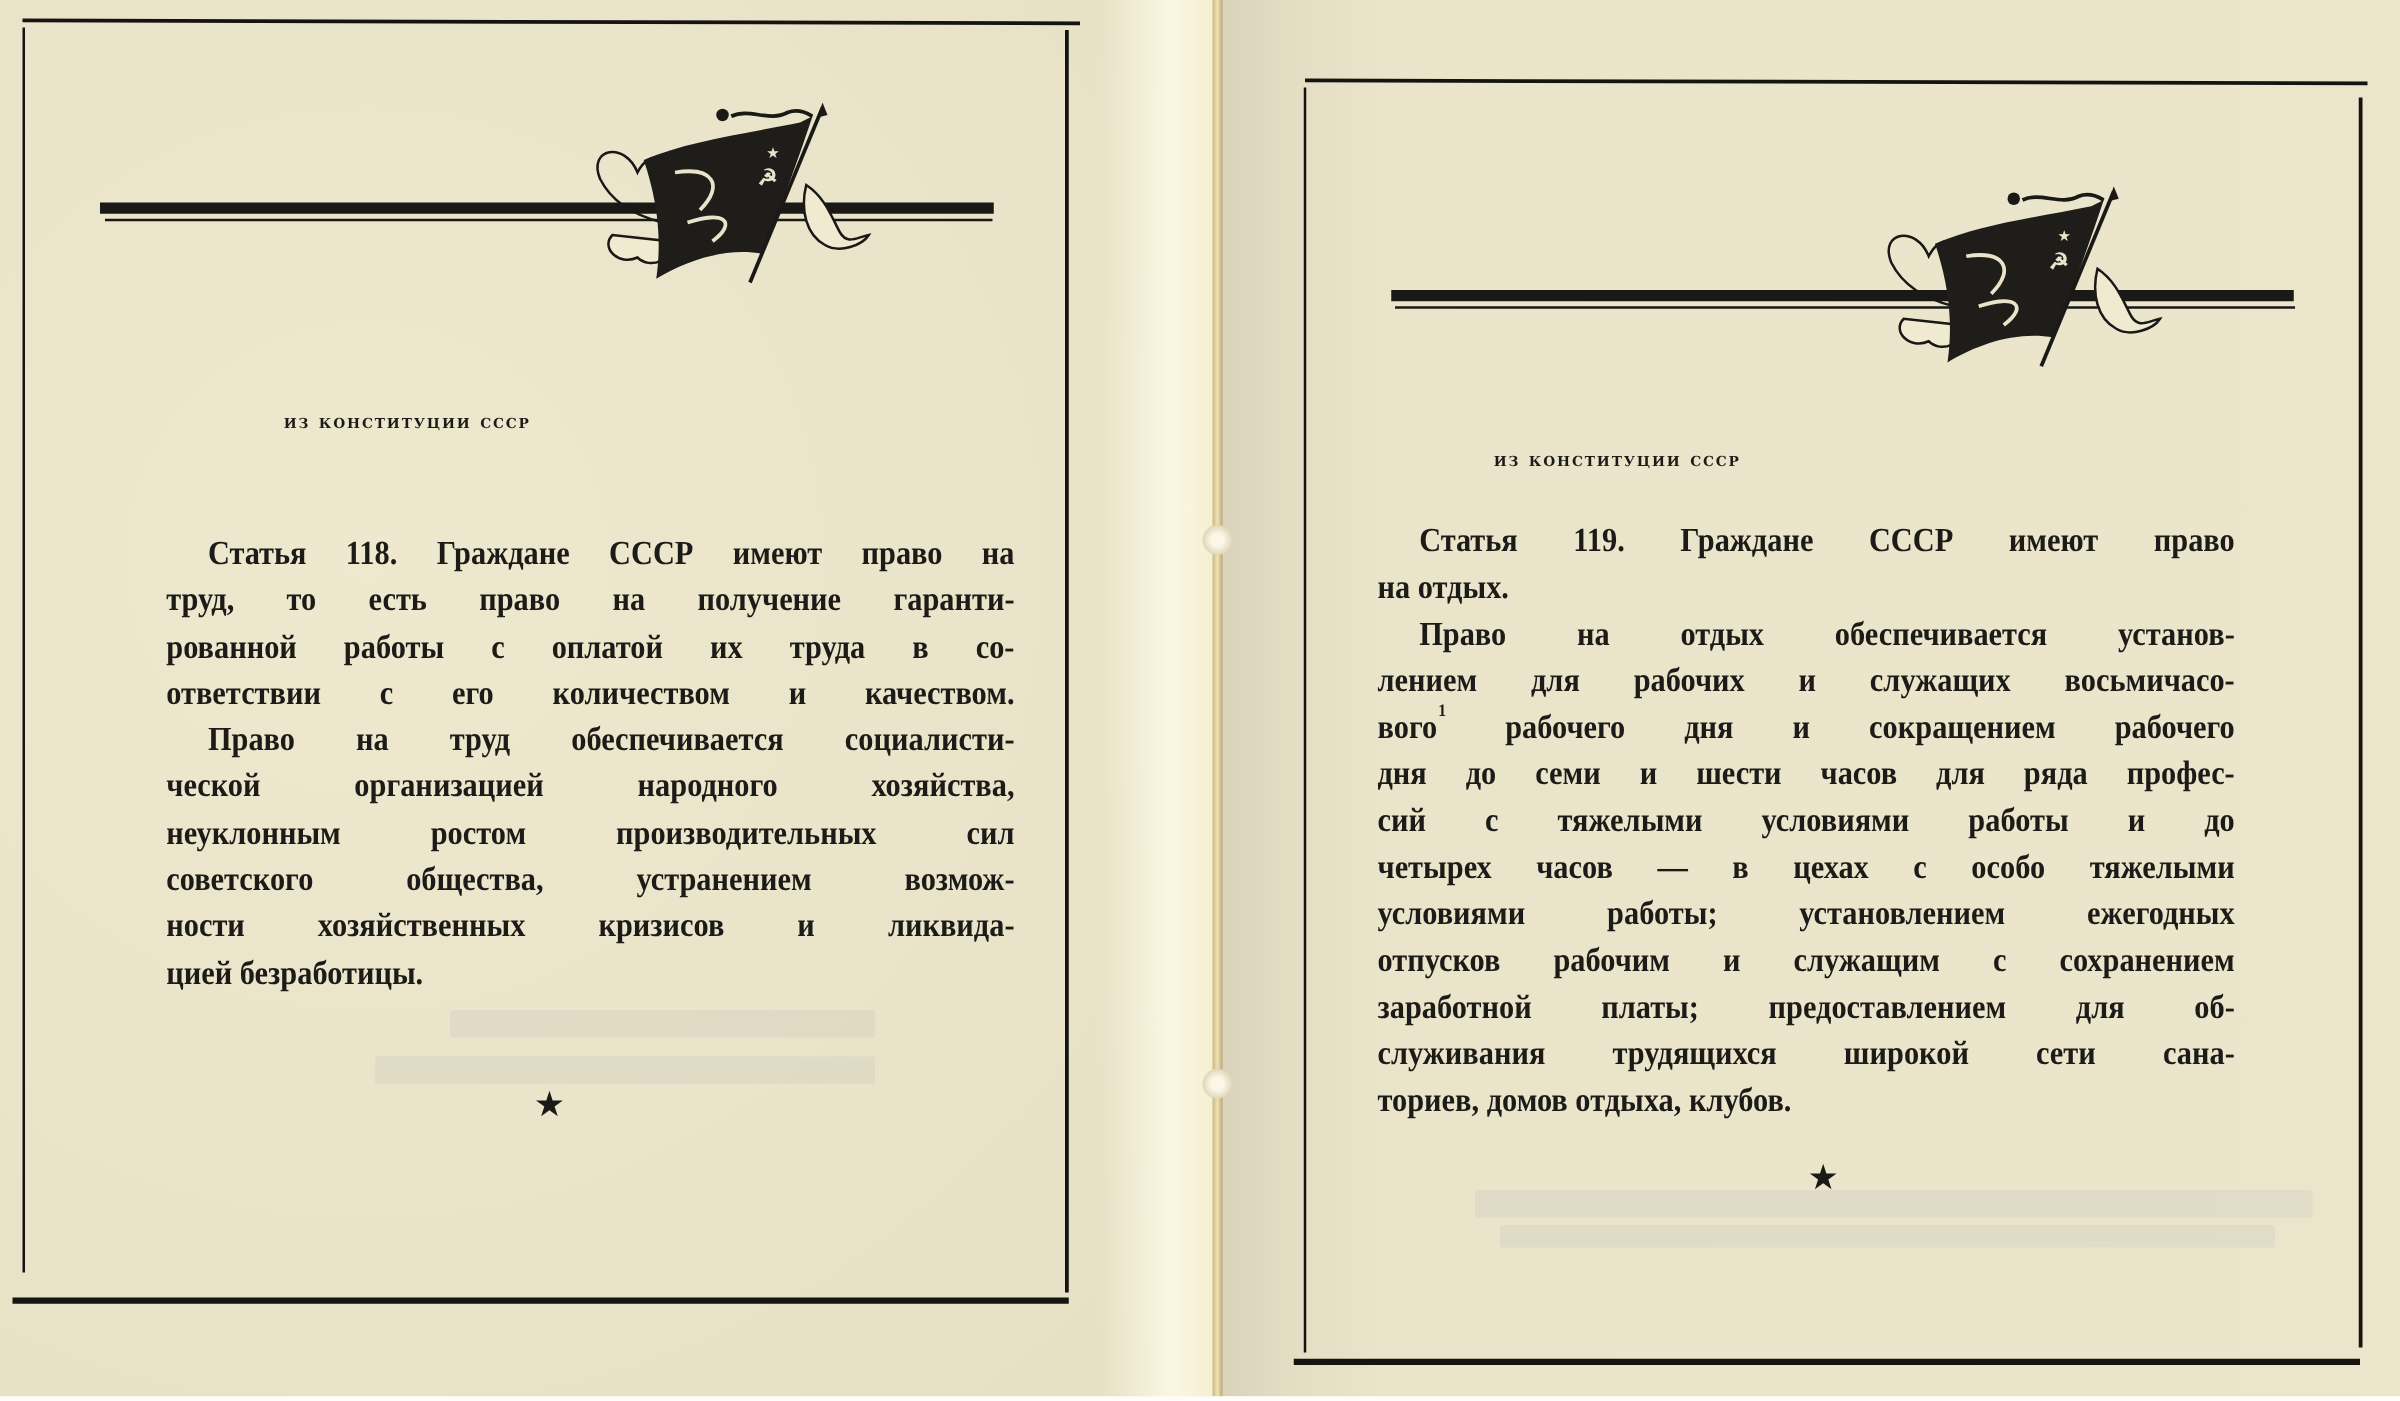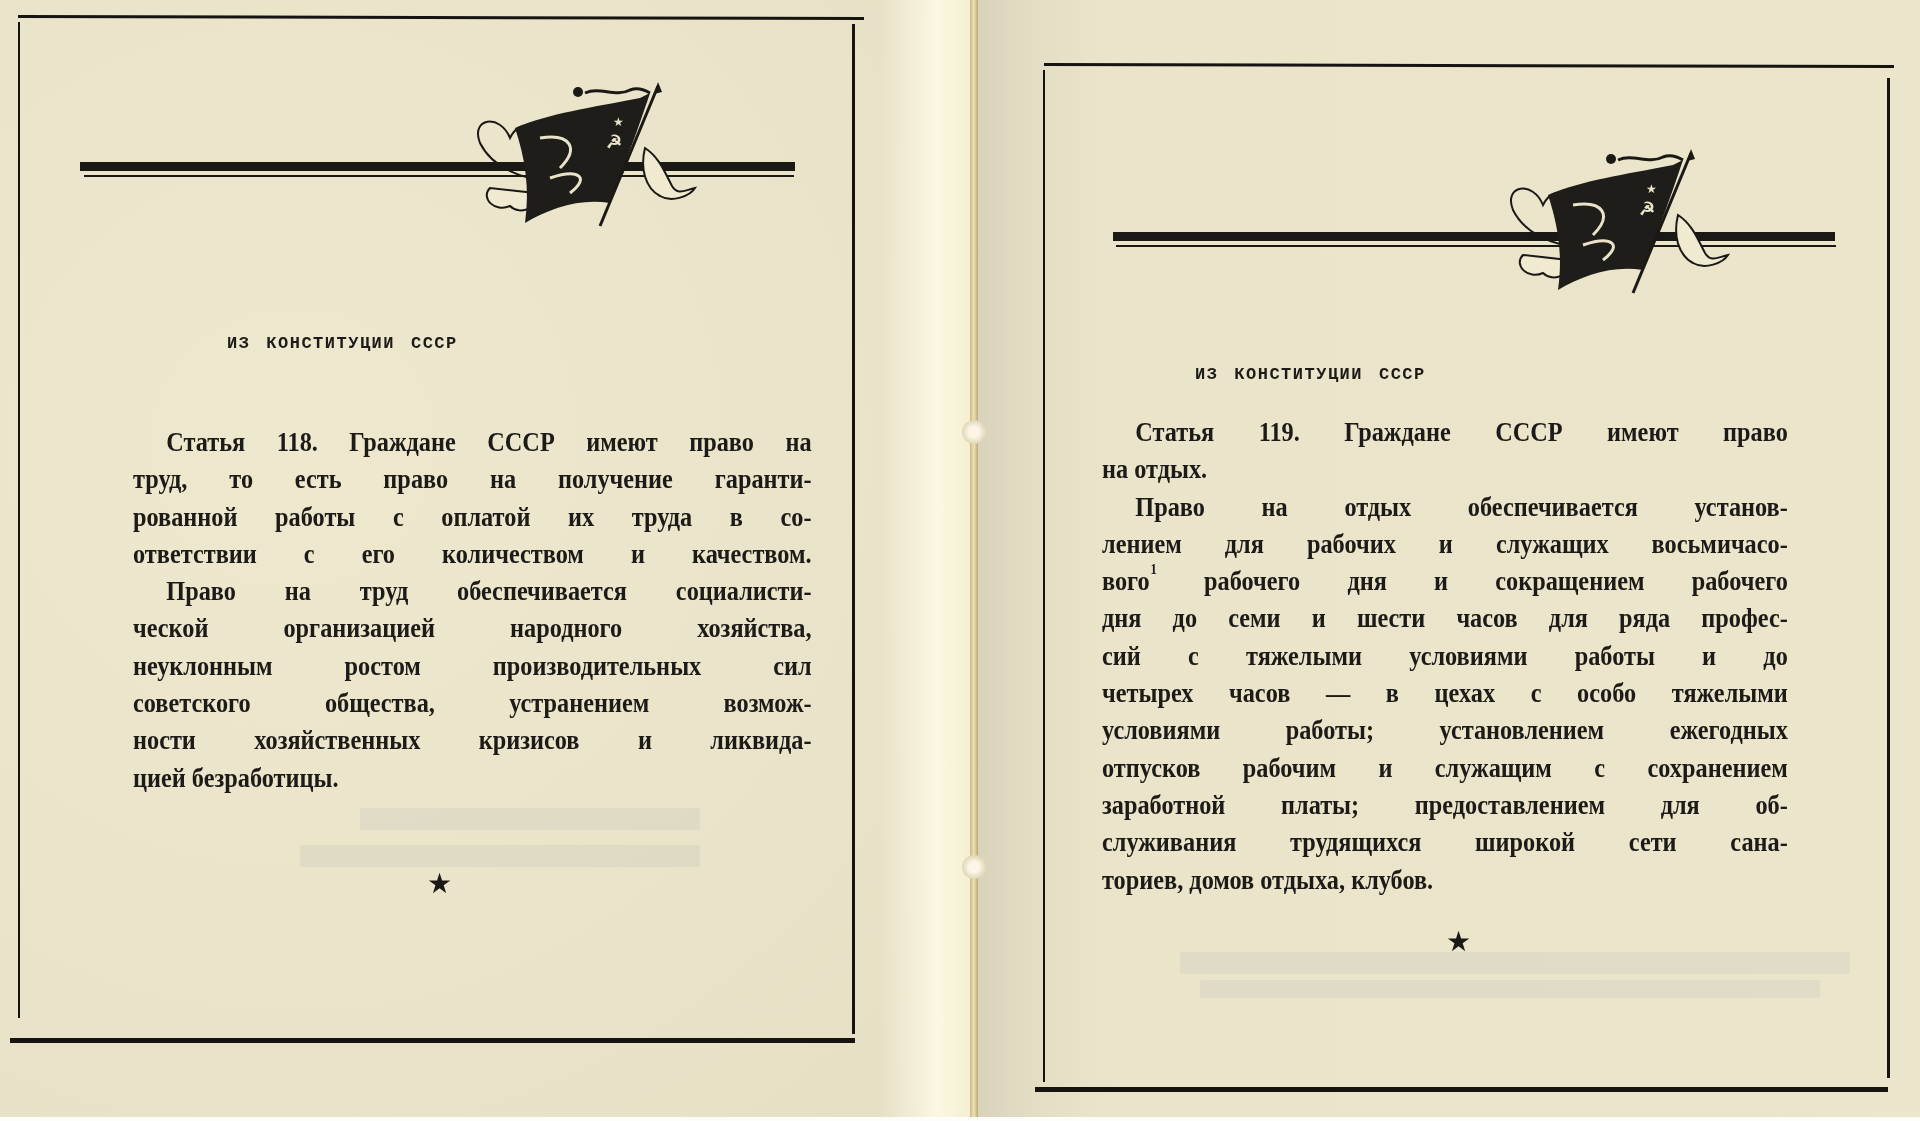--- a/index.html
+++ b/index.html
@@ -31,22 +31,22 @@
   }
   .staple { position:absolute; left:962px; width:24px; height:24px; border-radius:50%;
     background:radial-gradient(circle, #fbf6e6 30%, #d9cfae 80%, rgba(0,0,0,0) 100%); }
 
   .frame-line { position:absolute; background:#151410; }
 
   .ornament { position:absolute; }
   .orn-bar { position:absolute; background:#1a1916; }
 
   .heading {
-    position:absolute; font-weight:bold; font-size:24px; letter-spacing:1.5px;
-    font-variant:small-caps; text-transform:lowercase; white-space:nowrap;font-family:Liberation Mono, monospace;
+    position:absolute; font-weight:bold; font-size:15px; letter-spacing:1.5px;
+    font-variant:small-caps; text-transform:lowercase; white-space:nowrap;
   }
   .body-text {
     position:absolute; font-family:"Liberation Serif","DejaVu Serif",serif;
     font-weight:bold; font-size:27px; line-height:37.3px;
     transform:scaleX(0.9); transform-origin:left top;
   }
   .line { display:block; white-space:nowrap; text-align:justify; text-align-last:justify; }
   .line.last { text-align-last:left; }
   .indent { padding-left:37px; }
   sup.fn { font-size:14px; vertical-align:top; line-height:1; margin-left:1px; }

